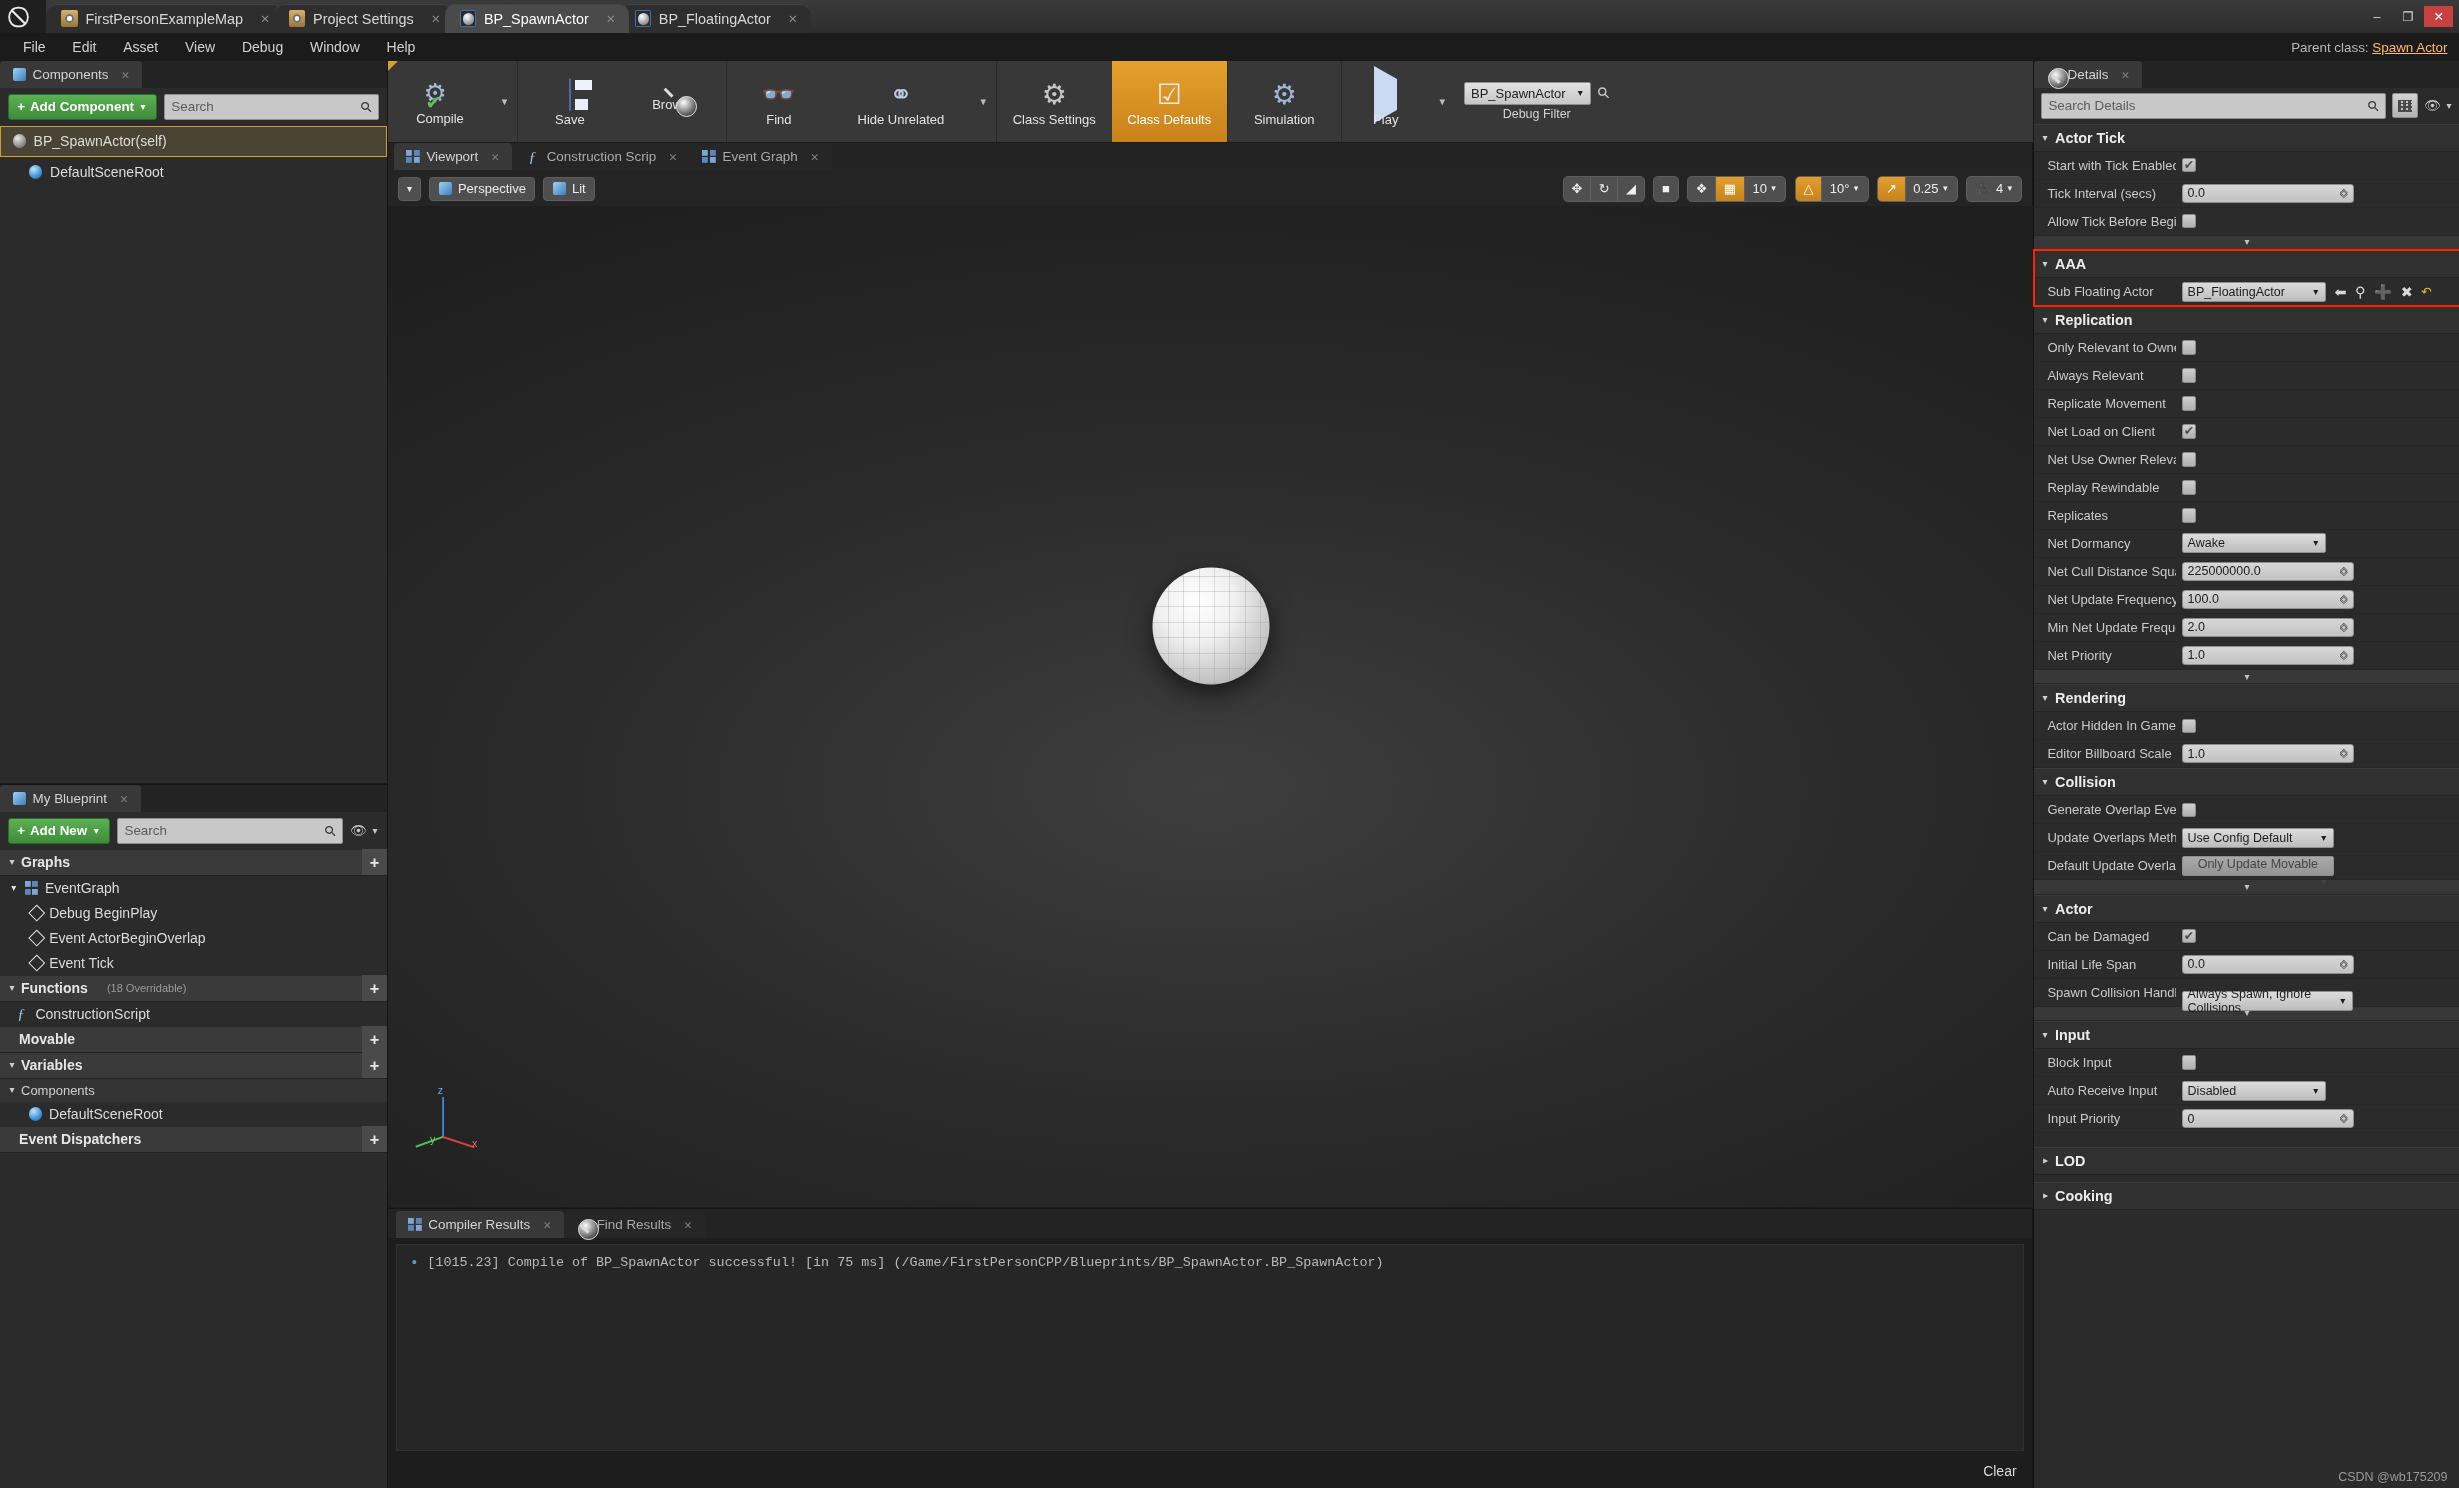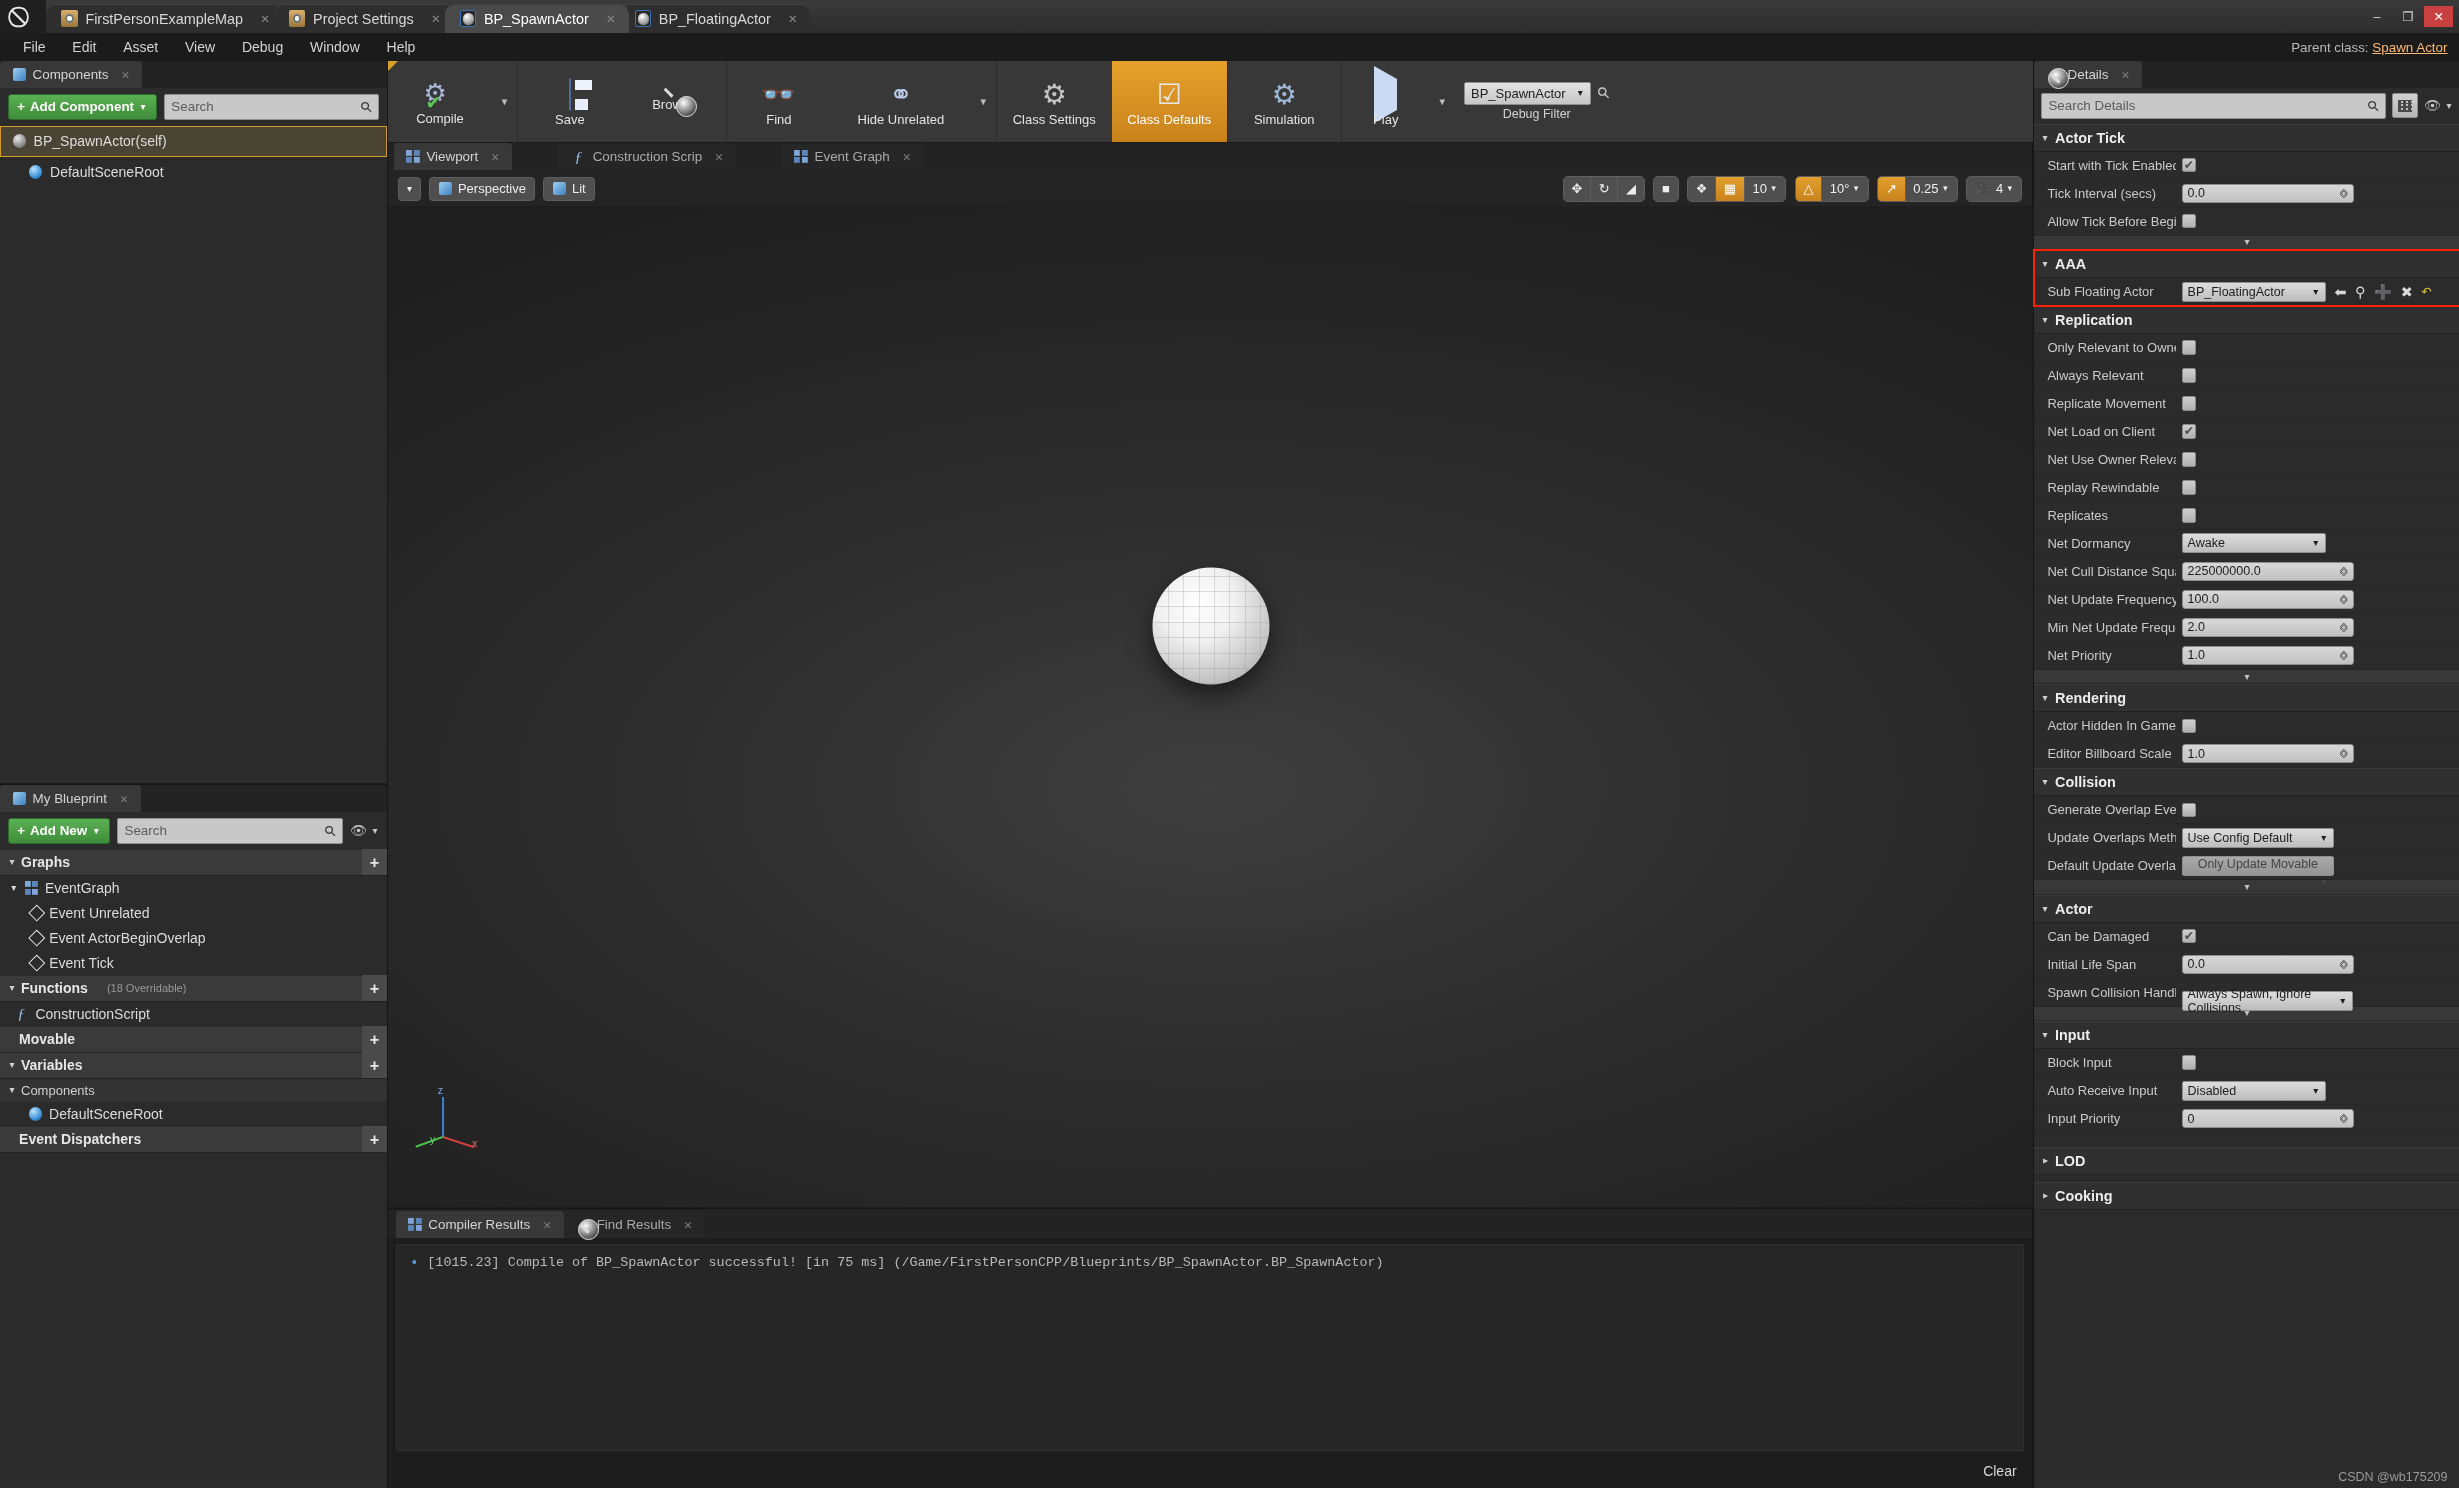--- a/index.html
+++ b/index.html
@@ -170,21 +170,21 @@
   .ic-checkdoc { font-size:24px; color:#e8e8e8;}
   .ic-sim { font-size:24px; color:#9fb6d8;}
   .ic-play { width:0;height:0;border-left:23px solid #c9daf2;border-top:13.4px solid transparent;
      border-bottom:13.4px solid transparent; }
 
   
   .viewport-wrap {
     position:absolute; left:388px; top:143px; width:1645px; height:1064px;
     background:#1a1a1a; border-right:1px solid #151515;
   }
-  .viewport-tabs { height:27px; background:#232323; display:flex; align-items:flex-end; padding-left:5.8px;gap:46px;}
+  .viewport-tabs { height:27px; background:#232323; display:flex; align-items:flex-end; padding-left:5.8px;}
   .vp-toolbar {
     height:37px; background:#242424; display:flex; align-items:center; padding:0 9.6px; gap:7.7px;
     position:relative;
   }
   .vp-chip {
     height:24px; background:#4f4f4f; border:1px solid #5e5e5e; border-radius:3.8px;
     display:flex; align-items:center; gap:5.8px; padding:0 8.6px; color:#ececec; font-size:13px;
   }
   .vp-chip.caretonly { padding:0 6.7px; }
   .vp-right { margin-left:auto; display:flex; align-items:center; gap:8.6px; }
@@ -392,21 +392,21 @@
     <span>Graphs</span>
     <span class="plus">+</span>
   </div>
   <div class="bp-row" style="padding-left:9.6px">
     <span style="font-size:8.6px">▼</span>
     <span class="grid4"></span>
     <span>EventGraph</span>
   </div>
   <div class="bp-row" style="padding-left:31px">
     <span class="diamond"></span>
-    <span>Event Unrelated</span>
+    <span>Debug BeginPlay</span>
   </div>
   <div class="bp-row" style="padding-left:31px">
     <span class="diamond"></span>
     <span>Event ActorBeginOverlap</span>
   </div>
   <div class="bp-row" style="padding-left:31px">
     <span class="diamond"></span>
     <span>Event Tick</span>
   </div>
 

